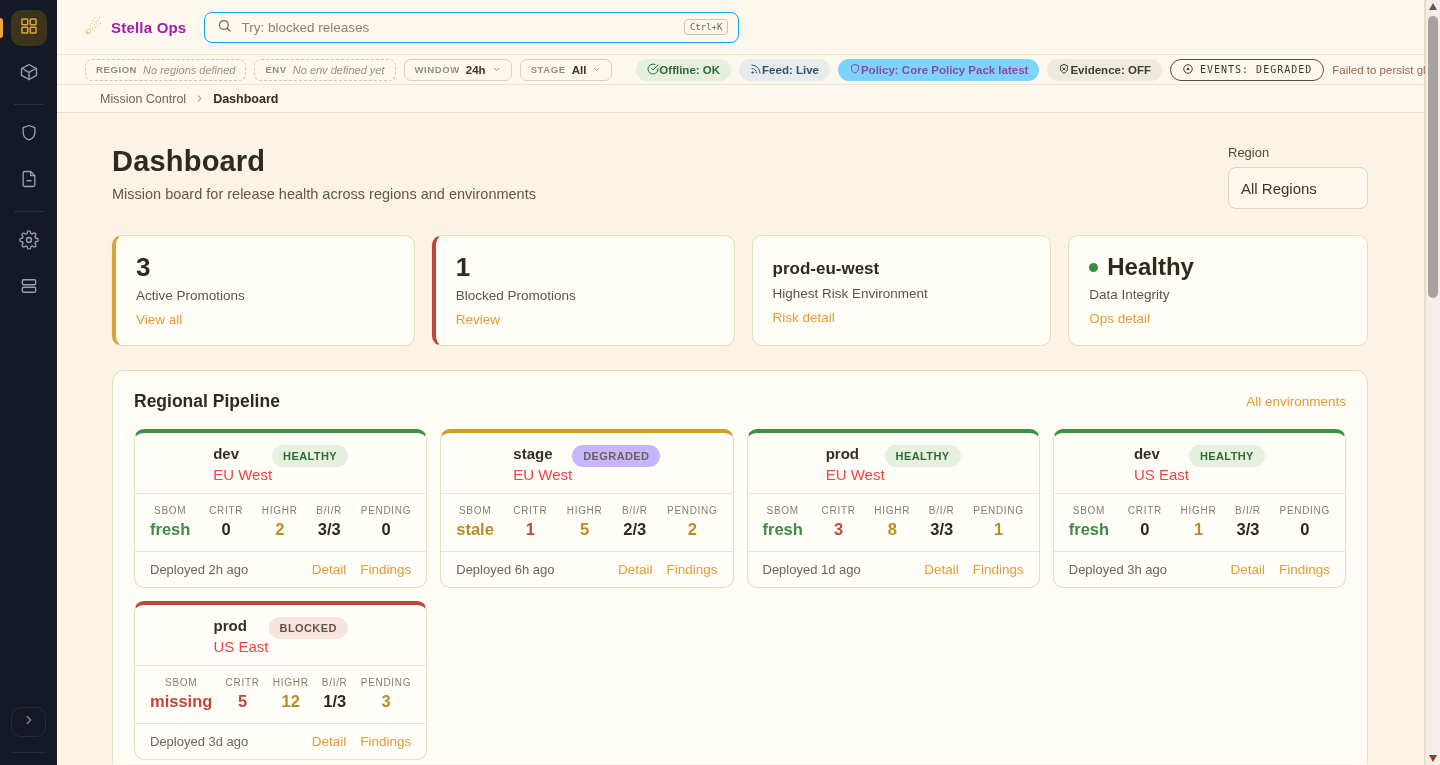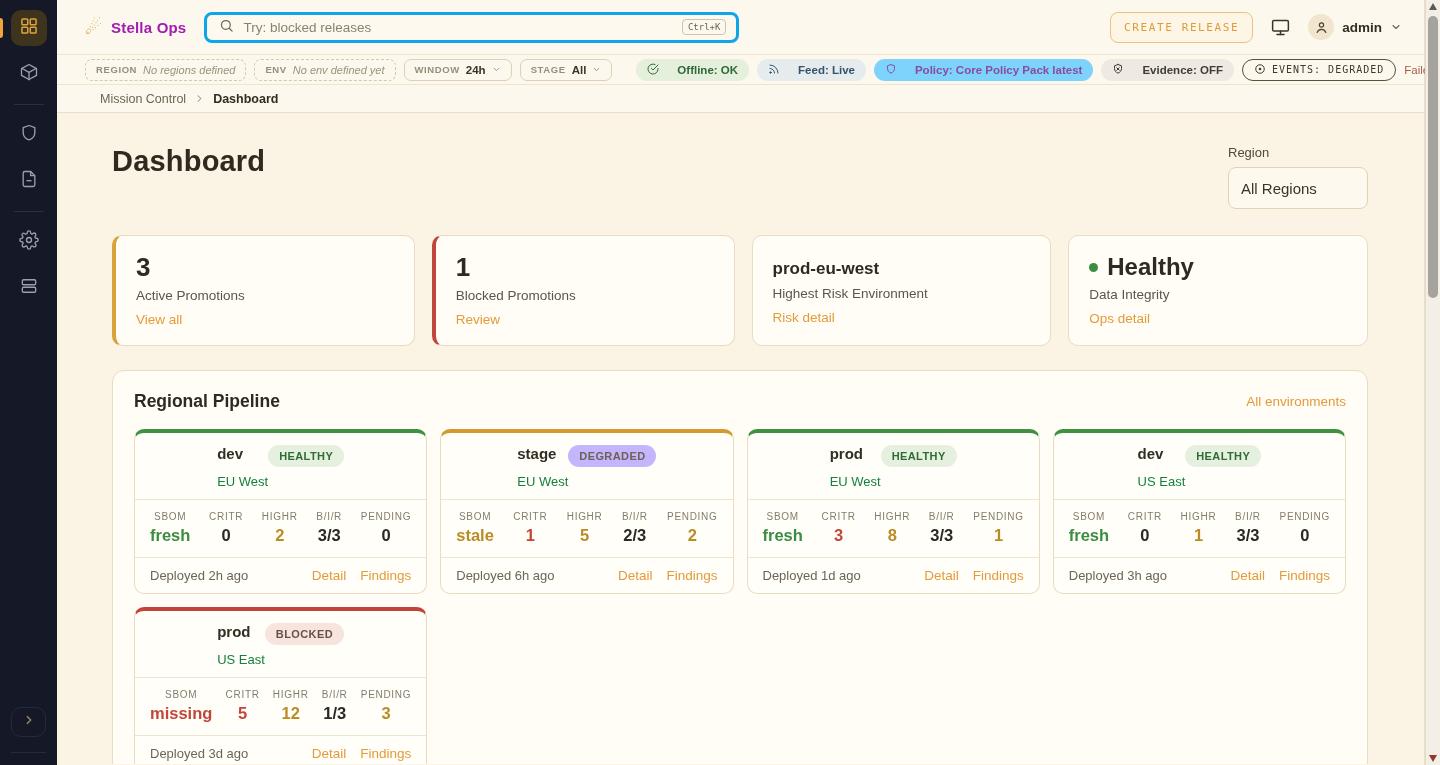--- a/index.html
+++ b/index.html
@@ -18,21 +18,21 @@
   .collapse-btn svg { width:14px; height:14px; }
   .side-bottom-div { position:absolute; bottom:12px; left:11px; width:35px; height:1px; background:#262b3c; }
 
   
   .main-col { position:relative; width:1368px; background:#fbf3e3; border-right:1px solid #e8dec9; }
 
   .topbar { height:55px; background:#fdf8ed; border-bottom:1px solid #efe5cf; display:flex; align-items:center; padding:0 22px 0 28px; }
   .brand { display:flex; align-items:center; gap:9px; }
   .brand-logo { font-size:19px; color:#d9a33c; line-height:1; }
   .brand-name { font-size:15px; font-weight:bold; color:#a21caf; letter-spacing:.2px; }
-  .search-box { margin-left:18px; width:535px; height:31px; background:#fdf9ef; border:3px solid #0ea5e9; border-radius:8px; display:flex; align-items:center; padding:0 10px 0 12px; gap:9px; }
+  .search-box { margin-left:18px; width:535px; height:31px; background:#fdf9ef; border:1px solid #0ea5e9; border-radius:8px; display:flex; align-items:center; padding:0 10px 0 12px; gap:9px; }
   .search-box svg { width:15px; height:15px; color:#6f6757; flex:0 0 auto; }
   .search-box input { flex:1; border:none; outline:none; background:transparent; font-family:"Liberation Sans",sans-serif; font-size:13.5px; color:#3a3528; }
   .search-box input::placeholder { color:#8a8271; }
   .kbd { font-family:"DejaVu Sans Mono",monospace; font-size:9px; color:#6b6456; border:1px solid #cfc4ab; border-radius:4px; padding:2px 5px; background:#fdf8ed; }
   .top-right { margin-left:auto; display:flex; align-items:center; gap:17px; }
   .create-btn { font-family:"DejaVu Sans Mono",monospace; font-size:11px; letter-spacing:1.6px; color:#dd9c3a; background:#fdf6e6; border:1px solid #ecc27c; border-radius:8px; padding:8px 13px; cursor:pointer; }
   .monitor-ic { color:#3a3529; display:flex; }
   .monitor-ic svg { width:21px; height:21px; }
   .user-wrap { display:flex; align-items:center; gap:8px; cursor:pointer; }
   .avatar { width:26px; height:26px; border-radius:50%; background:#f2e5cd; display:flex; align-items:center; justify-content:center; color:#4a4334; }
@@ -44,21 +44,21 @@
   
   .ctxbar { height:30px; background:#fdf8ed; border-bottom:1px solid #efe5cf; display:flex; align-items:center; padding:0 20px 0 28px; gap:8px; }
   .chip { display:flex; align-items:center; gap:6px; height:22px; padding:0 10px; border-radius:7px; font-size:11px; white-space:nowrap; }
   .chip-dashed { border:1px dashed #d5c8ab; color:#9a927e; }
   .chip-lab { font-size:9.5px; font-weight:bold; letter-spacing:.6px; color:#968e7a; }
   .chip-ital { font-style:italic; font-size:11px; color:#9a927e; }
   .chip-solid { border:1px solid #ddd0b6; background:#fdf8ed; color:#3a3528; }
   .chip-val { font-size:11.5px; font-weight:bold; color:#3a3528; }
   .chip-solid svg { width:9px; height:9px; color:#8d8674; }
   .vsep { width:1px; height:16px; background:#ddd2ba; margin:0 4px; }
-  .pill { display:flex; align-items:center; gap:18px; height:22px; padding:0 11px; border-radius:999px; font-size:11.5px; font-weight:bold; white-space:nowrap; }
+  .pill { display:flex; align-items:center; gap:0; height:22px; padding:0 11px; border-radius:999px; font-size:11.5px; font-weight:bold; white-space:nowrap; }
   .pill svg { width:12px; height:12px; }
   .pill-green { background:#e4efdc; color:#31683a; }
   .pill-blue { background:#e6ebee; color:#33536b; }
   .pill-purple { background:#7dd3fc; color:#8b4b9d; }
   .pill-gray { background:#eeeae2; color:#3f3c33; }
   .events-pill { display:flex; align-items:center; gap:6px; height:22px; padding:0 11px; border-radius:999px; border:1px solid #57503d; color:#3e3a2d; font-family:"DejaVu Sans Mono",monospace; font-size:10px; letter-spacing:1px; white-space:nowrap; }
   .events-pill svg { width:12px; height:12px; }
   .ctx-error { font-size:11.5px; color:#a5604b; white-space:nowrap; }
 
   
@@ -93,21 +93,21 @@
   .panel-head { display:flex; justify-content:space-between; align-items:center; margin-bottom:17px; }
   .panel-title { font-size:17.5px; font-weight:bold; color:#2e2a1f; }
   .panel-link { font-size:13.5px; color:#e39b3b; cursor:pointer; text-decoration:none; }
   .p-grid { display:grid; grid-template-columns:repeat(4,1fr); gap:13px; }
   .p-card { background:#fffef9; border:1px solid #e9dcc2; border-radius:10px; overflow:hidden; }
   .p-card.t-green { border-top:4px solid #3f9142; }
   .p-card.t-amber { border-top:4px solid #d29a2f; }
   .p-card.t-red { border-top:4px solid #c24438; }
   .p-head { display:flex; justify-content:center; align-items:flex-start; padding:12px 15px 10px; }
   .p-env { font-size:15px; font-weight:bold; color:#332e22; }
-  .p-region { margin-top:12px; font-size:13px; color:#15803d; }
+  .p-region { margin-top:4px; font-size:15px; color:#ef4444; }
   .badge { font-size:11px; font-weight:bold; letter-spacing:.4px; border-radius:999px; padding:5px 11px; white-space:nowrap; }
   .b-healthy { background:#e6f0de; color:#2f6b33; }
   .b-degraded { background:#c4b5fd; color:#6b6156; }
   .b-blocked { background:#f8e4de; color:#6a4f49; }
   .p-stats { border-top:1px solid #efe4cd; border-bottom:1px solid #efe4cd; padding:11px 15px 12px; display:flex; justify-content:space-between; }
   .p-stat { text-align:center; }
   .p-lab { font-size:10px; letter-spacing:.7px; color:#857d6b; }
   .p-val { margin-top:4px; font-size:16.5px; font-weight:bold; }
   .v-dark { color:#2b2a22; }
   .v-green { color:#3c8d44; }
@@ -188,44 +188,20 @@
         <span class="brand-name">Stella Ops</span>
       </div>
       <div class="search-box">
         <span><svg viewBox="0 0 24 24" width="15" height="15" fill="none" stroke="currentColor" stroke-width="2" stroke-linecap="round">
               <circle cx="11" cy="11" r="7"></circle>
               <line x1="16.5" y1="16.5" x2="21" y2="21"></line>
             </svg></span>
         <input type="text" placeholder="Try: blocked releases" style="">
         <span class="kbd">Ctrl+K</span>
       </div>
-      <div class="top-right">
-        <button class="create-btn">CREATE RELEASE</button>
-        <span class="monitor-ic">
-            <svg viewBox="0 0 24 24" width="21" height="21" fill="none" stroke="currentColor" stroke-width="1.7" stroke-linecap="round" stroke-linejoin="round">
-              <rect x="3" y="4" width="18" height="12" rx="1.5"></rect>
-              <line x1="8" y1="20" x2="16" y2="20"></line>
-              <line x1="12" y1="16" x2="12" y2="20"></line>
-            </svg>
-          </span>
-        <div class="user-wrap">
-          <span class="avatar">
-              <svg viewBox="0 0 24 24" width="15" height="15" fill="none" stroke="currentColor" stroke-width="1.8" stroke-linecap="round">
-                <circle cx="12" cy="8" r="3.4"></circle>
-                <path d="M5 20c1.4-3.4 3.9-5 7-5s5.6 1.6 7 5"></path>
-              </svg>
-            </span>
-          <span class="user-name">admin</span>
-          <span class="chev">
-              <svg viewBox="0 0 24 24" width="12" height="12" fill="none" stroke="currentColor" stroke-width="2.2" stroke-linecap="round" stroke-linejoin="round">
-                <polyline points="6 9 12 15 18 9"></polyline>
-              </svg>
-            </span>
-        </div>
-      </div>
     </header>
 
     <div class="ctxbar">
       <div class="chip chip-dashed">
         <span class="chip-lab">REGION</span>
         <span class="chip-ital">No regions defined</span>
       </div>
       <div class="chip chip-dashed">
         <span class="chip-lab">ENV</span>
         <span class="chip-ital">No env defined yet</span>
@@ -292,20 +268,21 @@
           </svg>
         </span>
       <span class="crumb-current">Dashboard</span>
     </div>
 
     <main class="content">
 
       <div class="page-head">
         <div>
           <h1 class="page-title">Dashboard</h1>
+          <div class="page-sub">Mission board for release health across regions and environments</div>
         </div>
         <div class="filters">
           <div class="filter">
             <label>Region</label>
             <div class="select-box">All Regions</div>
           </div>
         </div>
       </div>
 
       <div class="stats-row">

